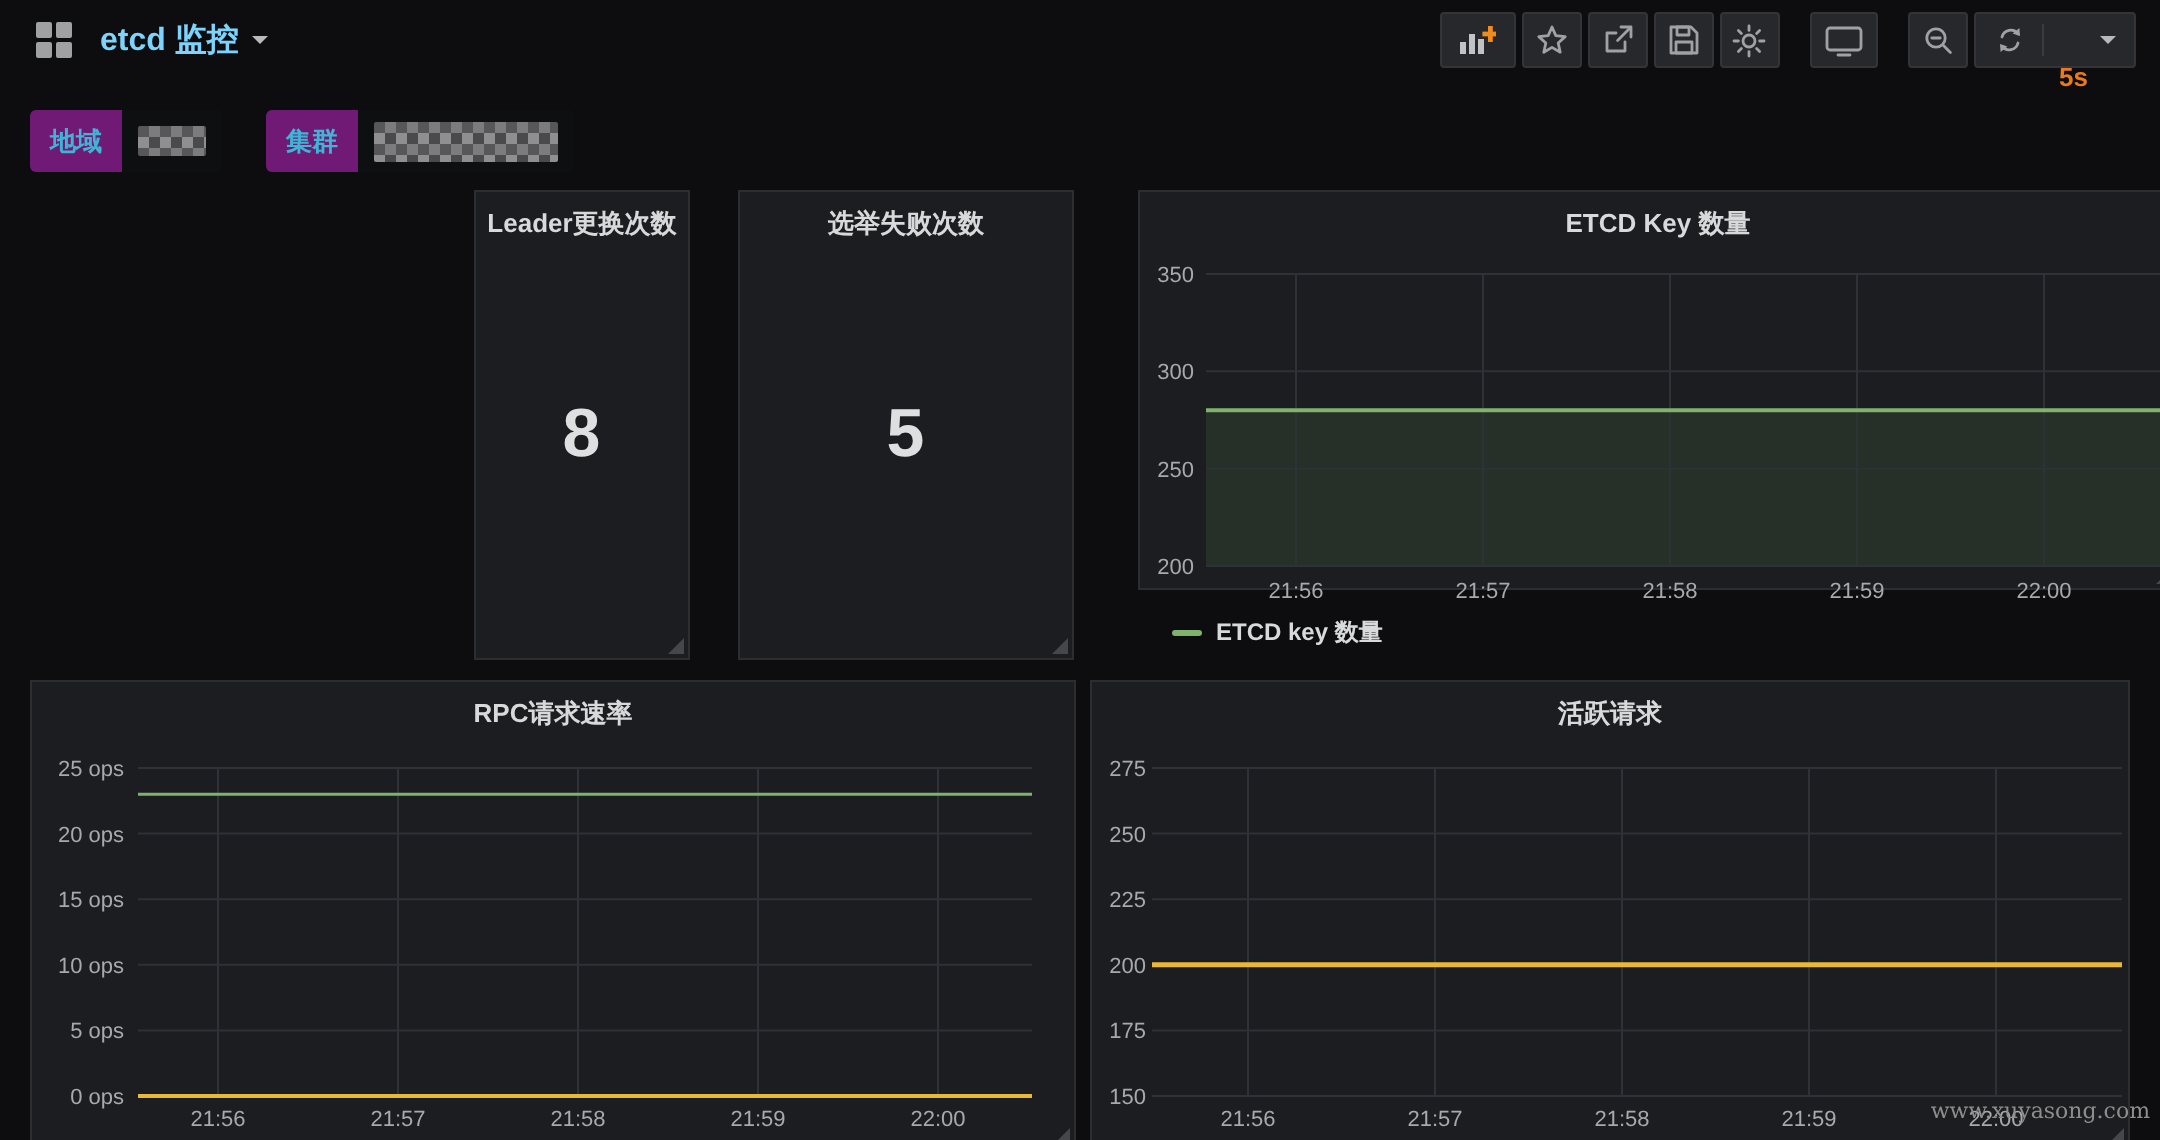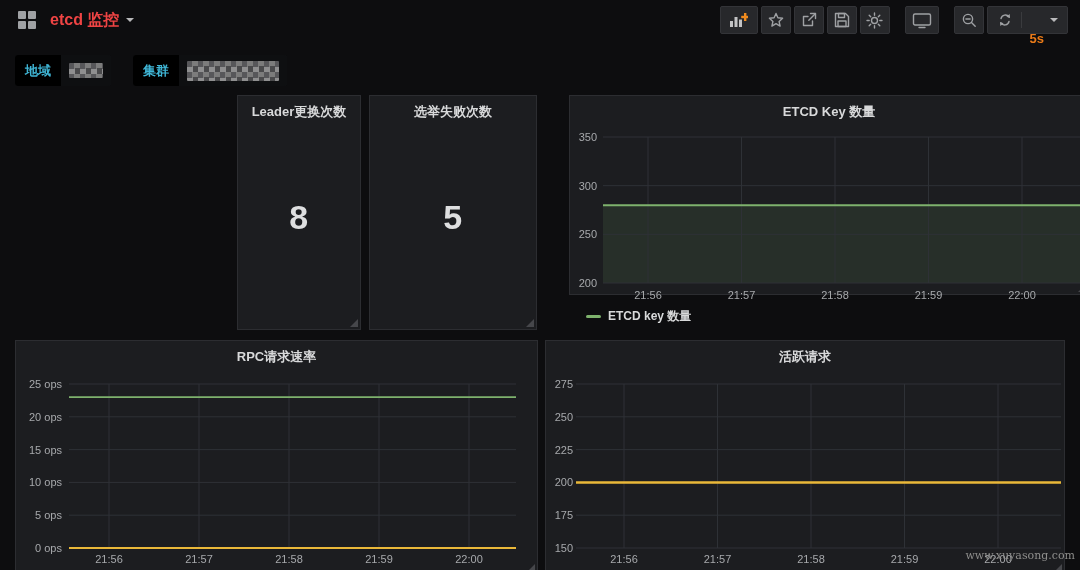--- a/index.html
+++ b/index.html
@@ -4,34 +4,34 @@
 <style>
   * { margin:0; padding:0; box-sizing:border-box; }
   html,body { background:#000; }
   body { font-family:"Liberation Sans", sans-serif; }
   .screen { position:relative; width:1080px; height:570px; background:#0d0d0f; overflow:hidden; }
 
   
   .navbar { position:absolute; left:0; top:0; width:1080px; height:40px; display:flex; align-items:center; }
   .nav-left { display:flex; align-items:center; gap:10px; padding-left:14px; }
   .logo-btn { width:26px; height:26px; display:flex; align-items:center; justify-content:center; cursor:pointer; }
-  .dash-title { color:#ef4444; font-size:16px; font-weight:bold; display:flex; align-items:center; gap:7px; cursor:pointer;text-align:center; }
+  .dash-title { color:#7dd3fc; font-size:16px; font-weight:bold; display:flex; align-items:center; gap:7px; cursor:pointer;text-align:center; }
   .caret { width:0; height:0; border-left:4px solid transparent; border-right:4px solid transparent; border-top:4px solid #b9b9bb; display:inline-block; }
   .nav-right { margin-left:auto; display:flex; align-items:center; padding-right:12px; }
   .tile { height:28px; min-width:30px; background:#27282b; border:1px solid #333438; border-radius:2px; display:flex; align-items:center; justify-content:center; margin-left:3px; cursor:pointer; color:#9fa1a4; }
   .tile.wide { padding:0 9px; gap:6px; }
   .grp-gap { width:12px; }
   .time-text { color:#d2d3d4; font-size:13px; }
   .refresh-interval { color:#eb7b18; font-size:13px; font-weight:bold;margin-top:37px; }
   .tile-divider { width:1px; height:16px; background:#3a3b3e; margin:0 2px; }
 
   
   .filters { position:absolute; left:15px; top:55px; display:flex; gap:22px; }
   .chip { display:flex; align-items:stretch; height:31px; background:#151619; border-radius:3px; overflow:hidden; }
-  .chip-label { display:flex; align-items:center; padding:0 10px; color:#3fb5d5; font-size:13px; font-weight:bold; background:#000000; cursor:default; }
+  .chip-label { display:flex; align-items:center; padding:0 10px; color:#3fb5d5; font-size:13px; font-weight:bold; background:#701a75; cursor:default; }
   .chip-value { display:flex; align-items:center; padding:0 8px; background:#0e0f11; cursor:pointer; }
   .mosaic { background: conic-gradient(from 0deg, #7c7c7c 0 25%, #4a4a4c 0 50%, #8f8f90 0 75%, #57575a 0) 0 0 / 11px 11px; border-radius:1px; }
   .mosaic.small { width:34px; height:15px; }
   .mosaic.large { width:92px; height:20px; }
 
   
   .panel { position:absolute; background:#1c1d20; border:1px solid #2c2d31; }
   .panel-title { position:absolute; left:0; right:0; top:7px; text-align:center; color:#d8d9da; font-size:13px; font-weight:bold; cursor:pointer; z-index:3; }
   .stat-body { position:absolute; left:0; right:0; top:30px; bottom:20px; display:flex; align-items:center; justify-content:center; }
   .stat-value { font-size:34px; font-weight:bold; letter-spacing:.5px; }
@@ -158,21 +158,21 @@
     </div>
     <div class="chip">
       <span class="chip-label">集群</span>
       <span class="chip-value">
           <span class="mosaic large"></span>
         </span>
     </div>
   </div>
 
 
-  <div class="panel" style="left:237px; top:95px; width:124px; height:235px;">
+  <div class="panel" style="left:237px; top:95px; width:108px; height:235px;">
     <div class="panel-title">Leader更换次数</div>
     <div class="stat-body">
         <span class="stat-value" style="color: rgb(222, 223, 224);">8</span>
       </div>
     <div class="resize-handle"></div>
   </div>
 
   <div class="panel" style="left:369px; top:95px; width:168px; height:235px;">
     <div class="panel-title">选举失败次数</div>
     <div class="stat-body">

